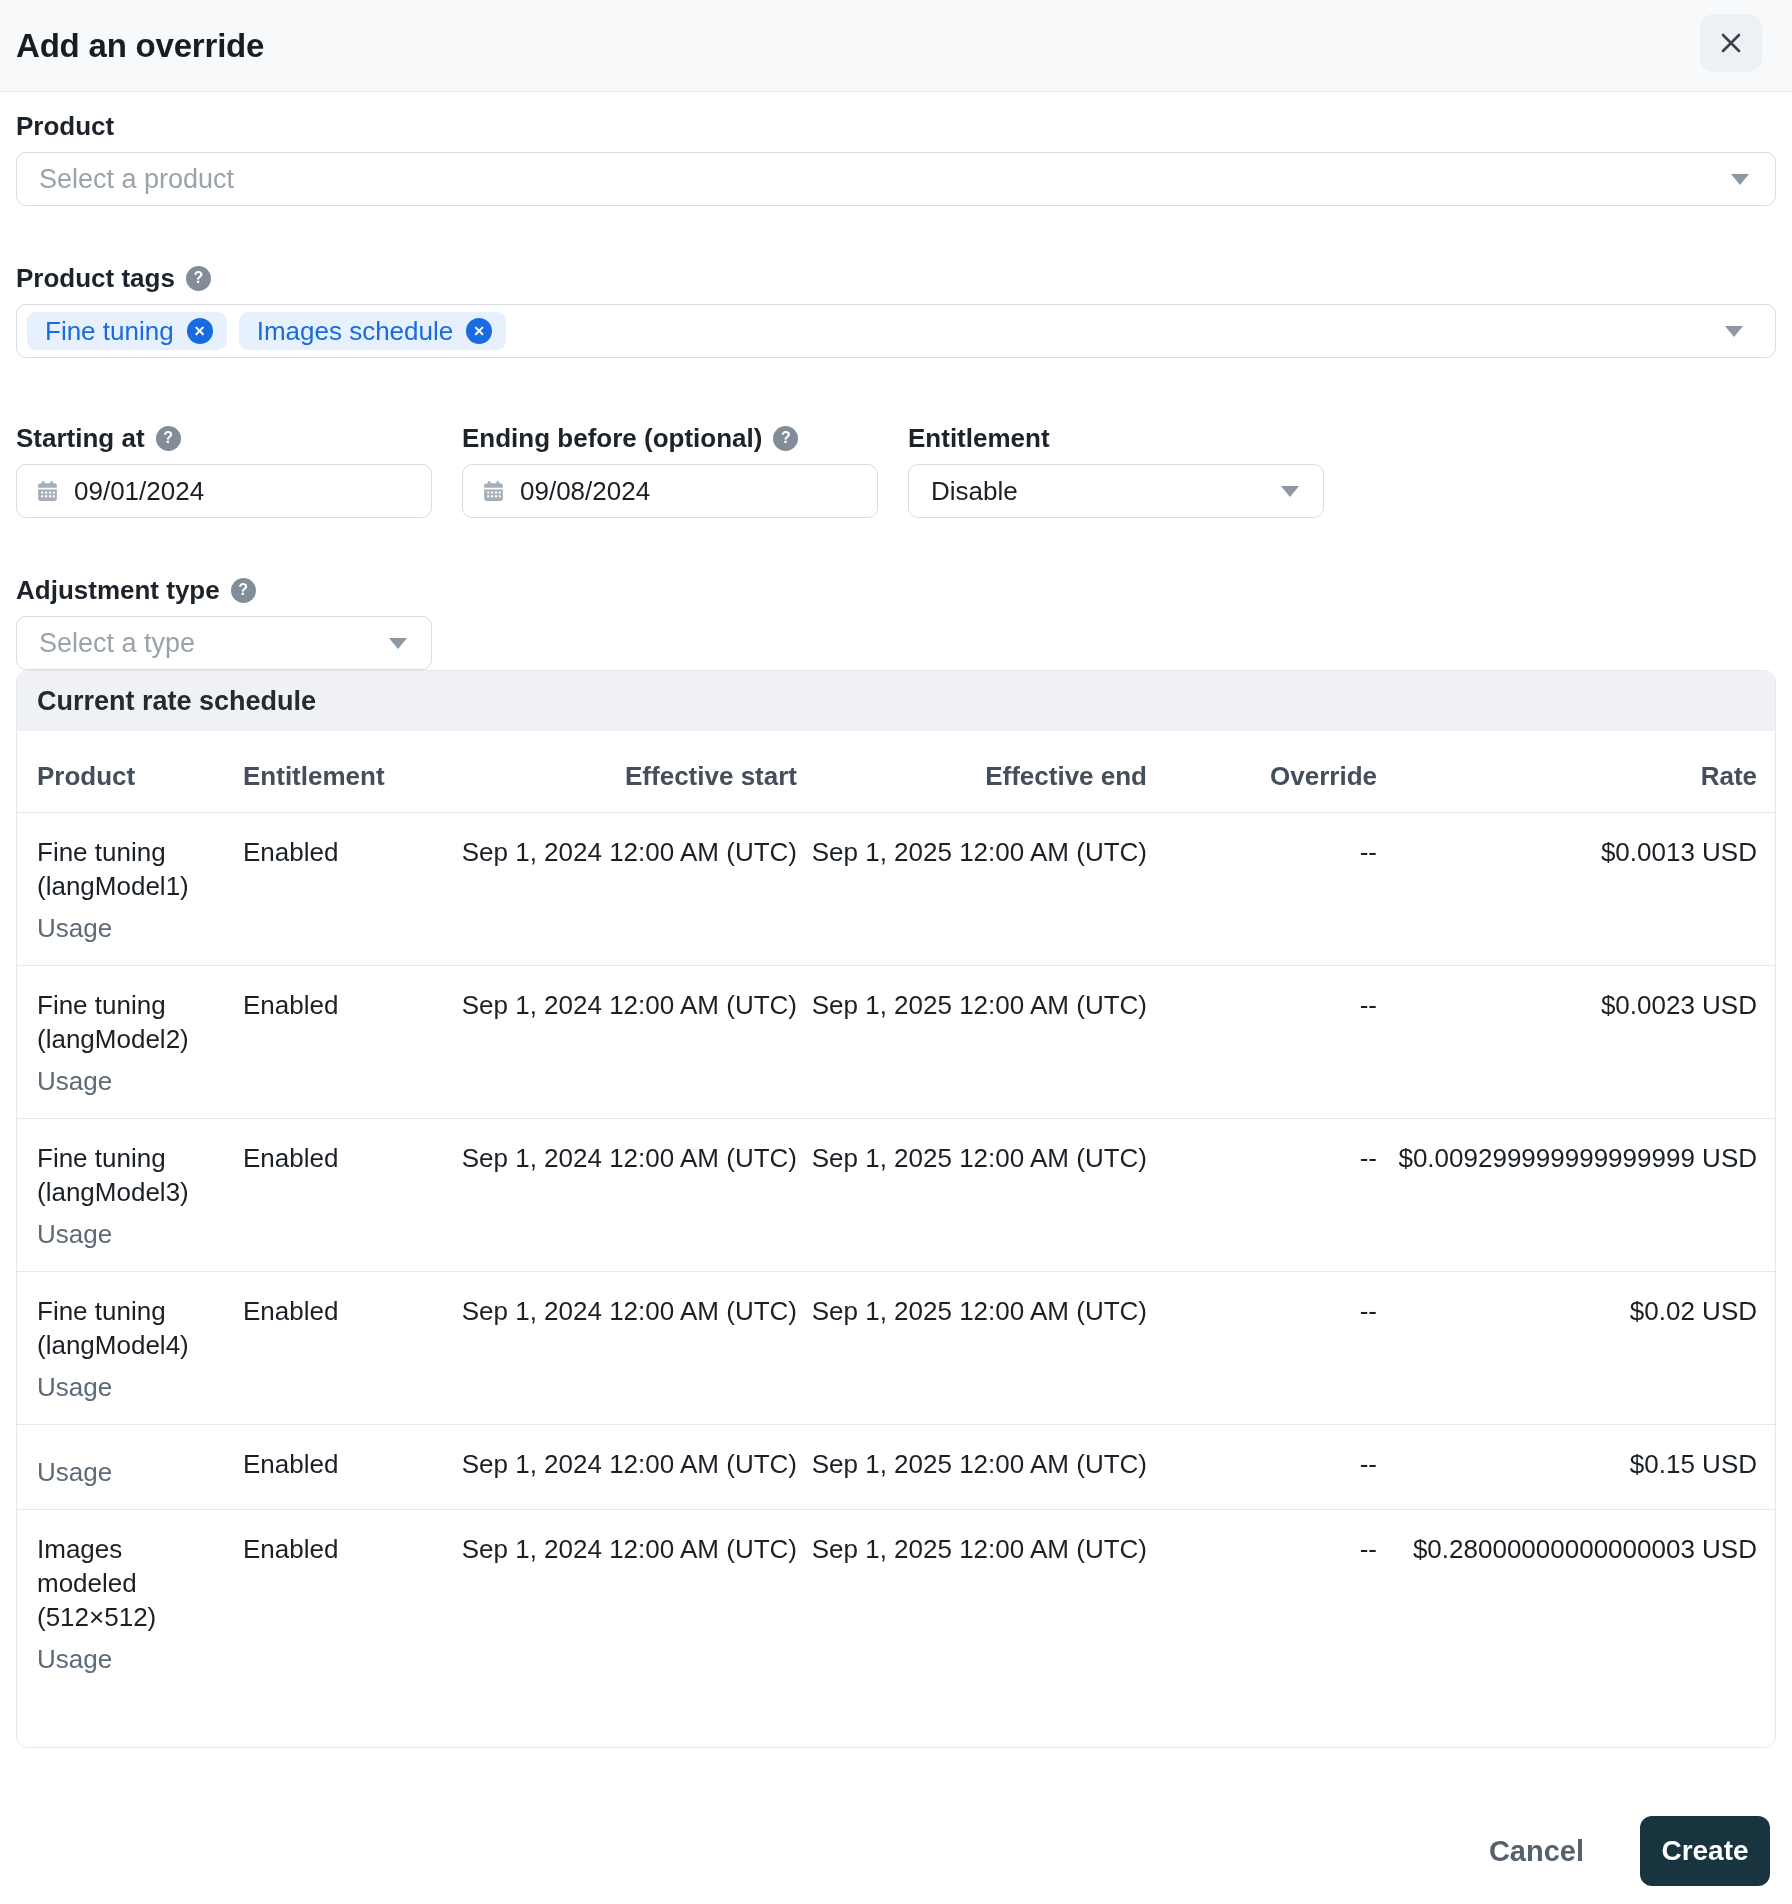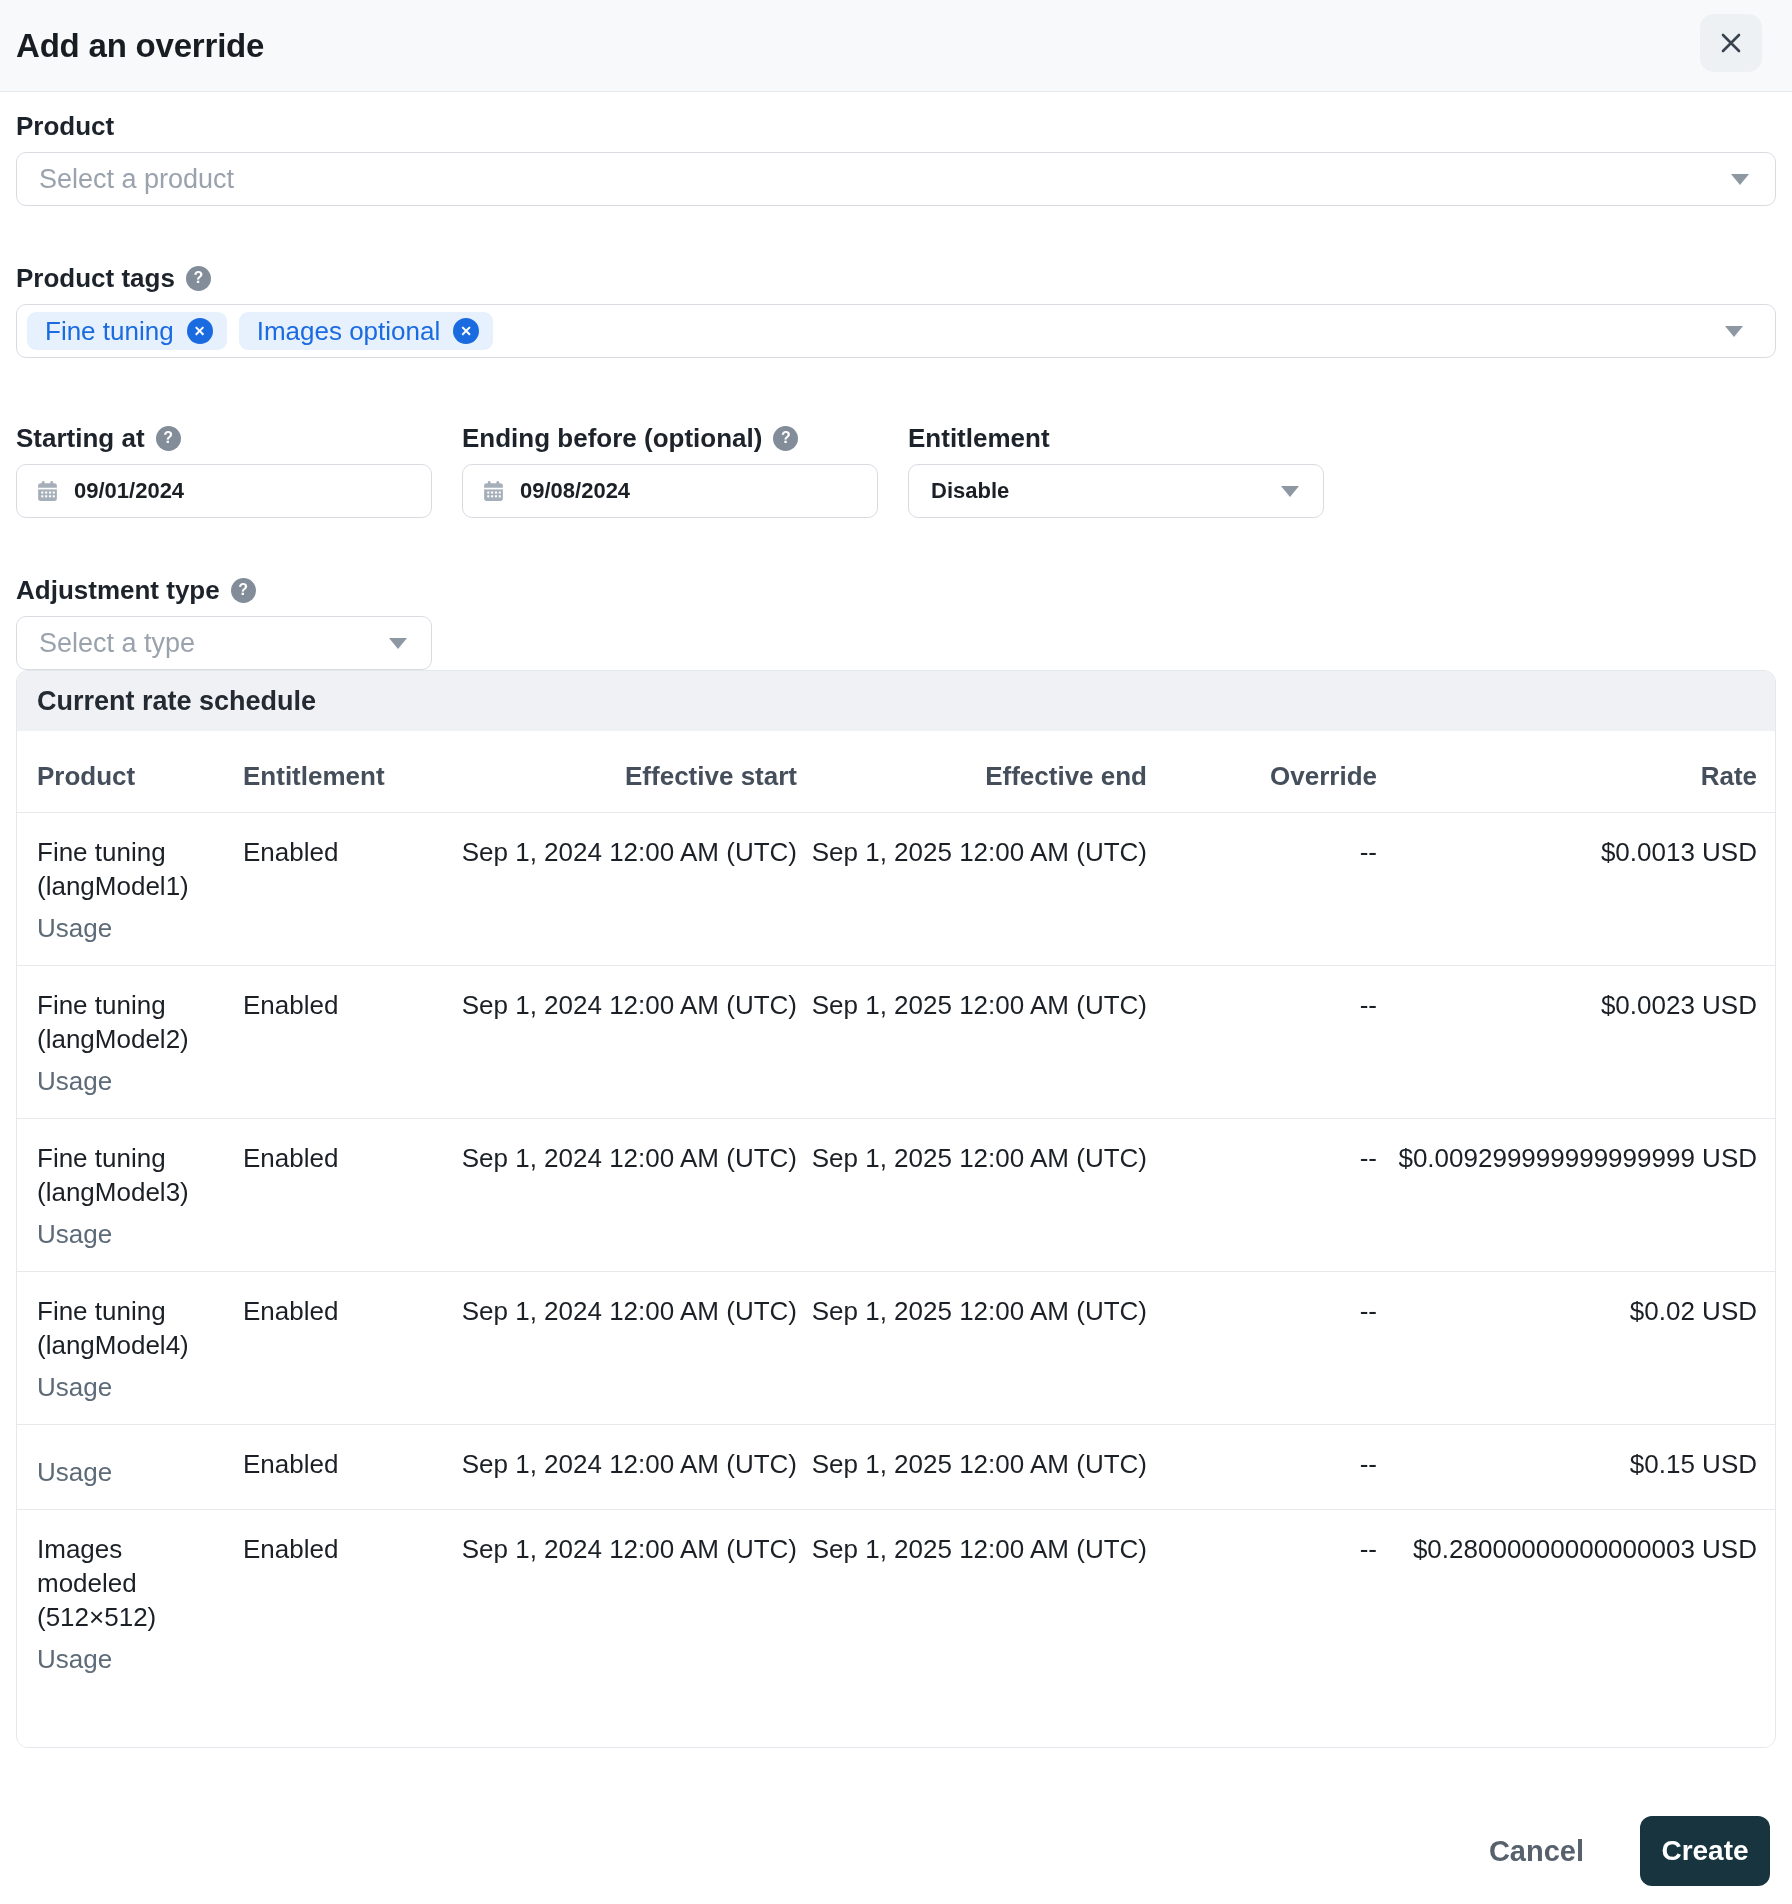--- a/index.html
+++ b/index.html
@@ -47,21 +47,21 @@
     height: 54px; background: #fff;
     display: flex; align-items: center;
   }
   .caret {
     width: 0; height: 0; flex: none;
     border-left: 9px solid transparent;
     border-right: 9px solid transparent;
     border-top: 11px solid #8e98a3;
   }
   .placeholder { color: #9aa3ad; font-size: 27px; }
-  .ctrl-value { color: #1b2026; font-size: 22px; font-weight: bold; }
+  .ctrl-value { color: #1b2026; font-size: 26px; }
 
   .mt-product-label { margin-top: 18px; }
   .select-full { margin-top: 10px; width: 100%; padding: 0 26px 0 22px; justify-content: space-between; cursor: pointer; }
 
   .mt-tags-label { margin-top: 56px; align-items: center; }
   .tags-box { margin-top: 10px; width: 100%; padding: 0 32px 0 10px; gap: 12px; cursor: pointer; }
   .tags-spacer { flex: 1; }
   .tag {
     display: inline-flex; align-items: center; gap: 13px;
     background: var(--tag-bg, #e7f0fd); color: var(--accent-blue, #1a6be0);
@@ -168,21 +168,21 @@
   <div class="label-row mt-tags-label">
     <span class="field-label">Product tags</span>
     <span class="help-icon">?</span>
   </div>
   <div class="control tags-box">
     <span class="tag">
       <span>Fine tuning</span>
       <span class="tag-x">✕</span>
     </span>
     <span class="tag">
-      <span>Images optional</span>
+      <span>Images schedule</span>
       <span class="tag-x">✕</span>
     </span>
     <span class="tags-spacer"></span>
     <span class="caret"></span>
   </div>
 
   <div class="fields-row">
     <div>
       <div class="label-row">
         <span class="field-label">Starting at</span>

